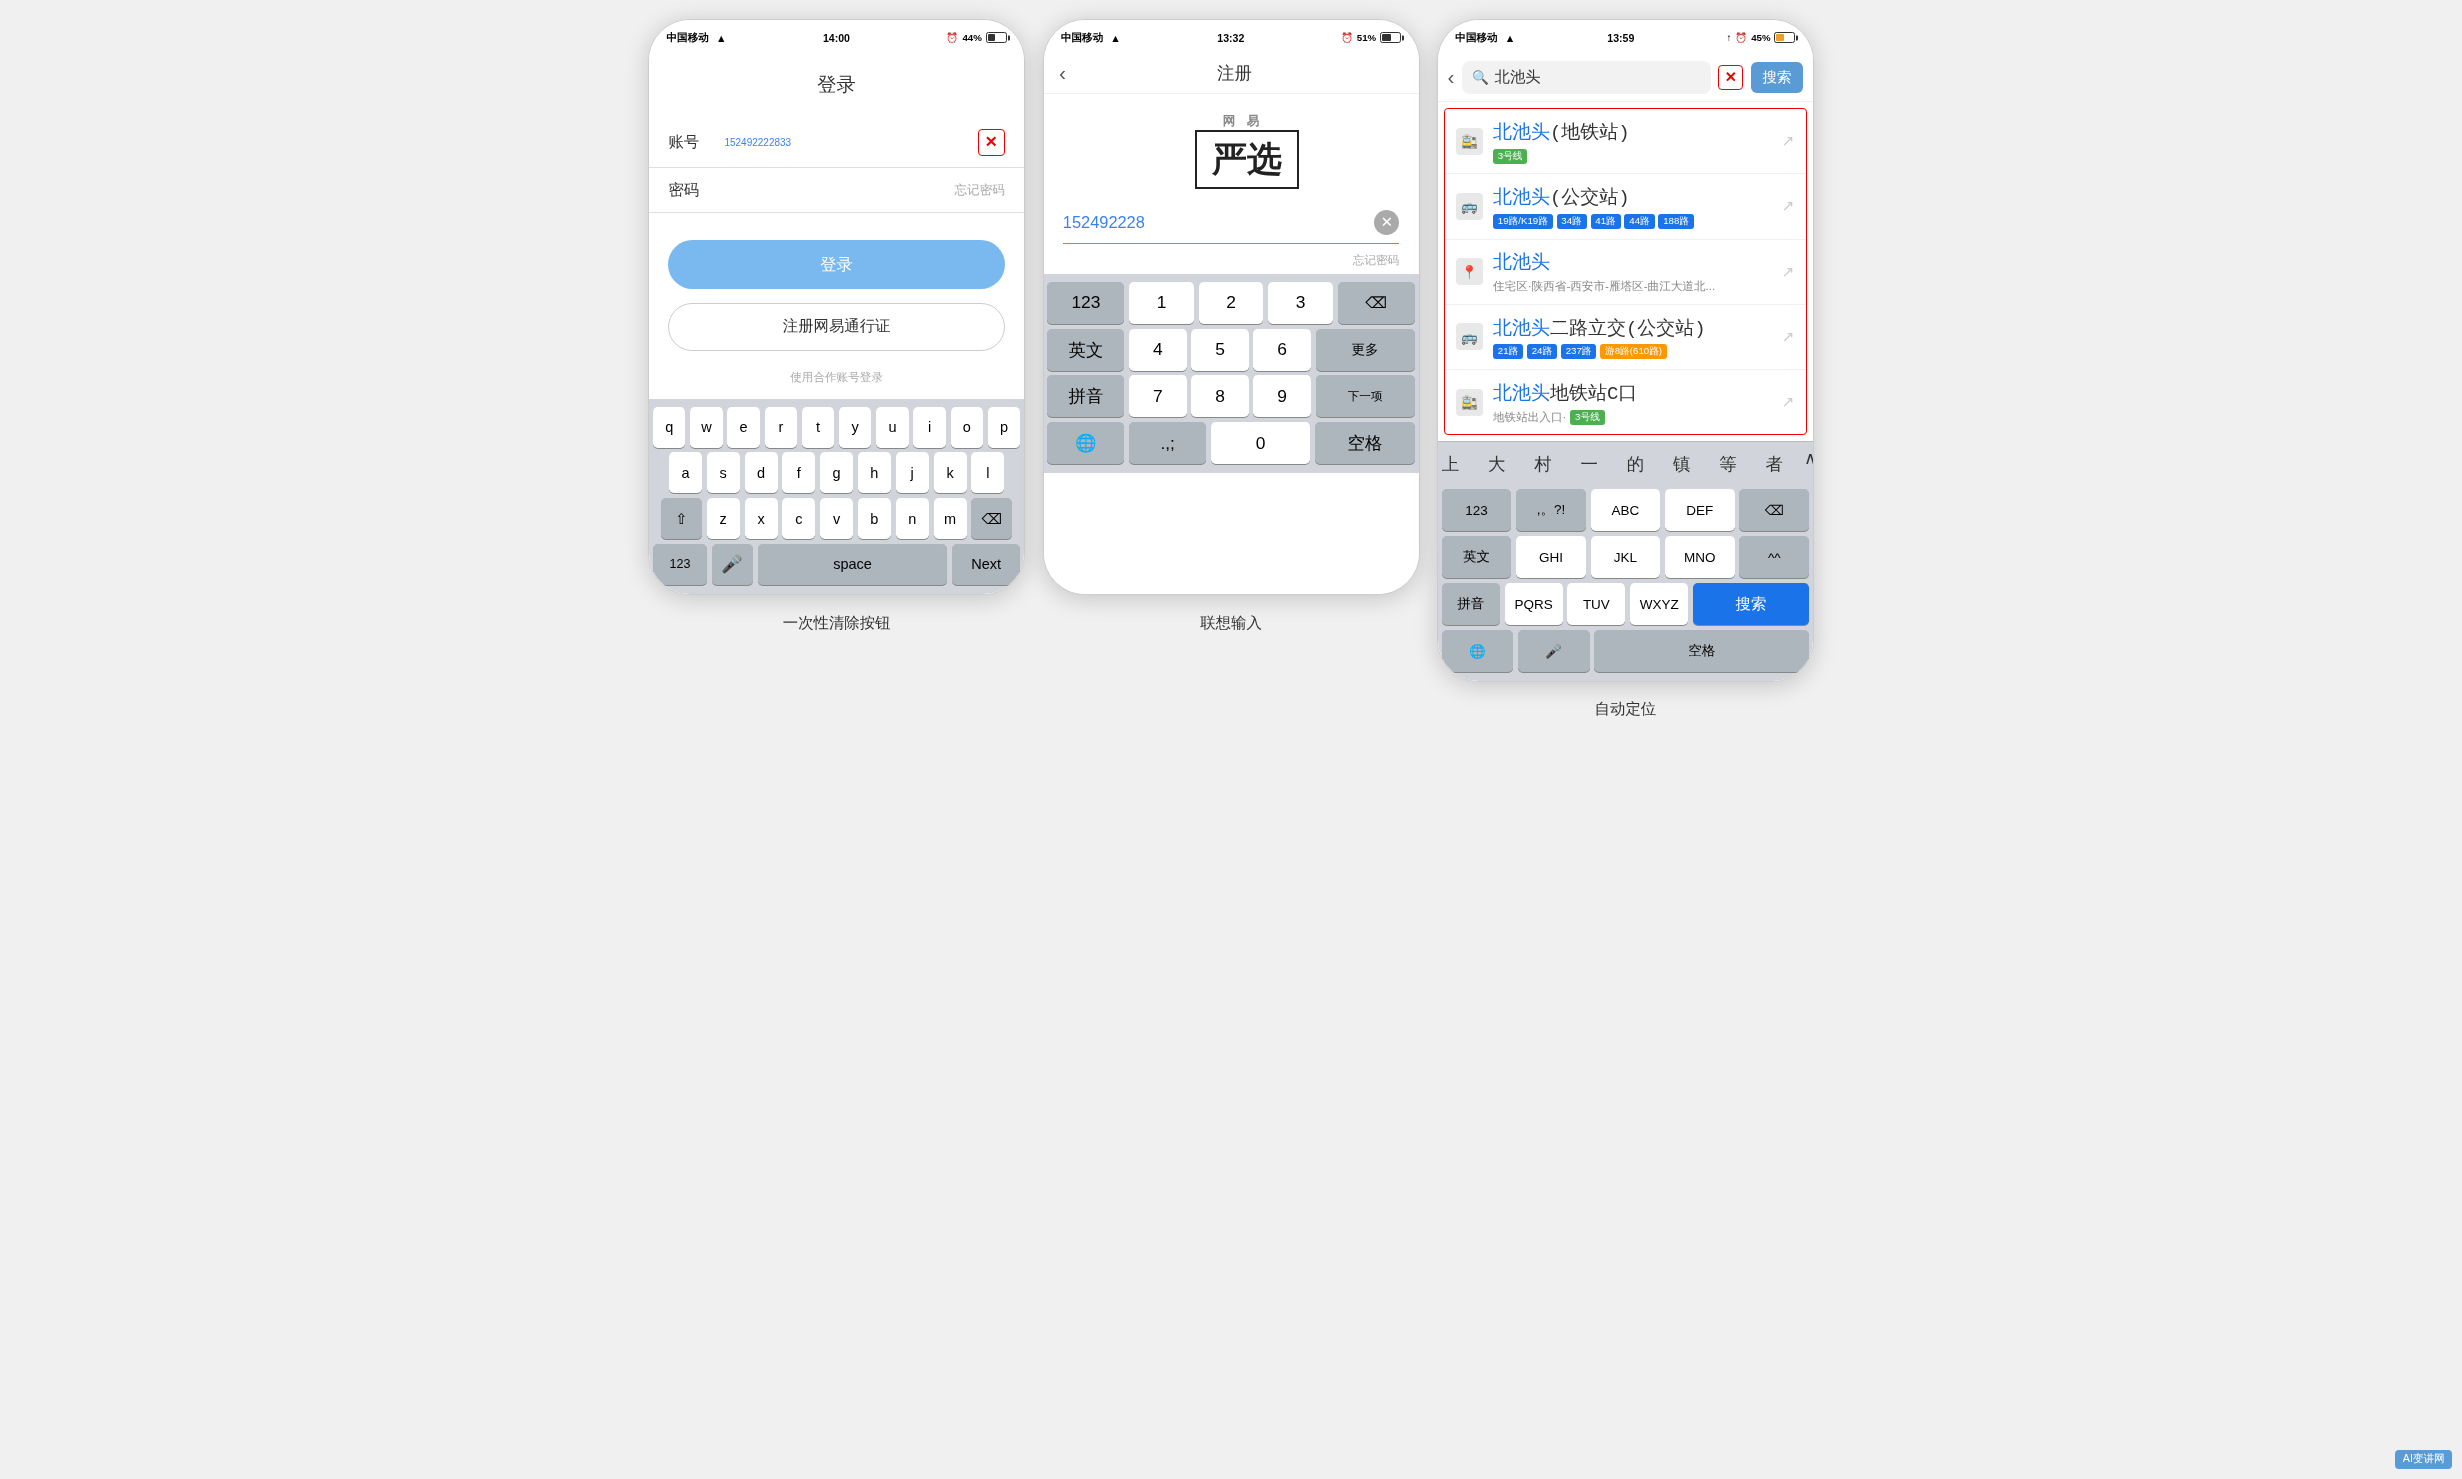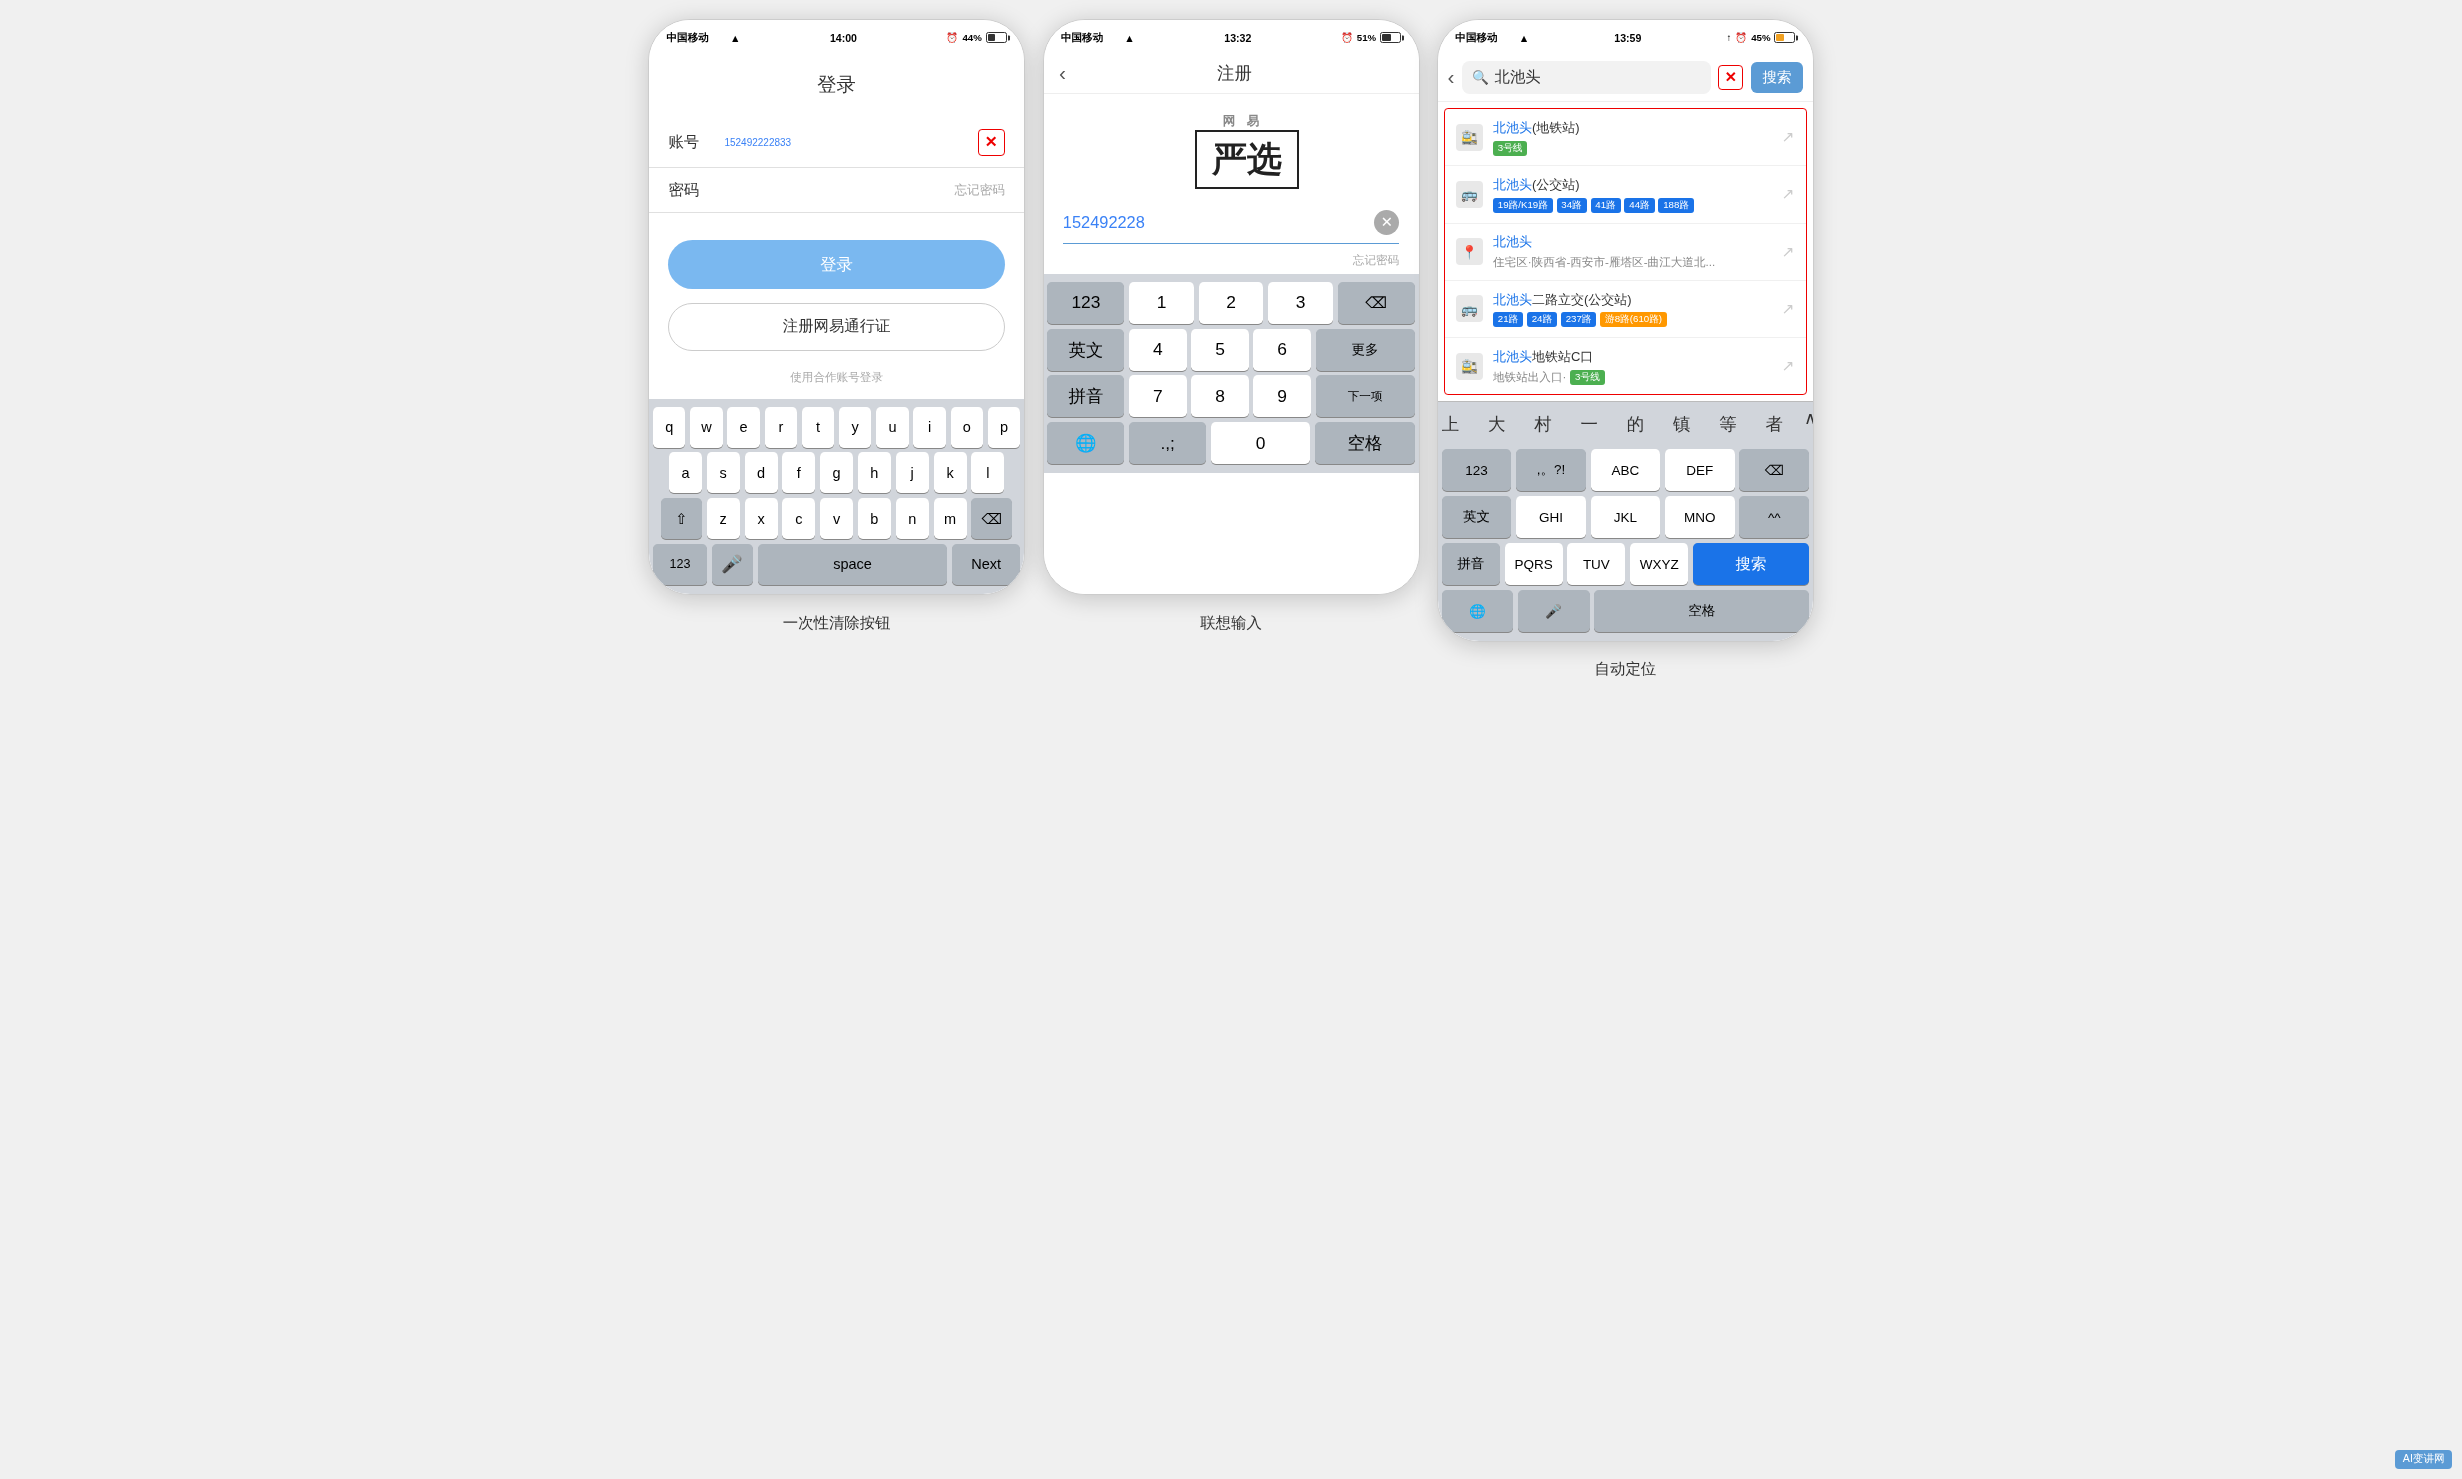--- a/index.html
+++ b/index.html
@@ -41,21 +41,21 @@
       display: flex;
       justify-content: space-between;
       align-items: center;
       padding: 5.8px 17.4px 3.9px;
       background: #fff;
       font-size: 10.6px;
       font-weight: 600;
       color: #000;
       height: 33px;
     }
-    .status-left { display: flex; gap: 21px; align-items: center; font-size: 10.6px; }
+    .status-left { display: flex; gap: 7px; align-items: center; font-size: 10.6px; }
     .status-right { display: flex; gap: 3.9px; align-items: center; font-size: 9.7px; }
     .battery {
       display: inline-flex; align-items: center;
       border: 1.4px solid #333; border-radius: 2.4px;
       width: 21px; height: 10.6px; padding: 1px;
       position: relative;
     }
     .battery::after {
       content: '';
       position: absolute; right: -3.9px; top: 50%; transform: translateY(-50%);
@@ -313,21 +313,21 @@
       width: 27px; height: 27px;
       background: #e8e8e8;
       border-radius: 3.9px;
       display: flex; align-items: center; justify-content: center;
       font-size: 13.5px;
       color: #666;
       margin-right: 9.7px;
       flex-shrink: 0;
     }
     .result-text { flex: 1; }
-    .result-name { font-size: 13px; color: #333; margin-bottom: 3.9px; }
+    .result-name { font-size: 19px; color: #333; margin-bottom: 3.9px; font-family: Liberation Mono, monospace; }
     .result-tags { display: flex; gap: 3.9px; flex-wrap: wrap; }
     .result-sub { font-size: 11.6px; color: #888; }
     .tag {
       font-size: 9.7px;
       padding: 1px 4.8px;
       border-radius: 2.9px;
       color: #fff;
     }
     .tag-green { background: #4caf50; }
     .tag-blue { background: #1a73e8; }

